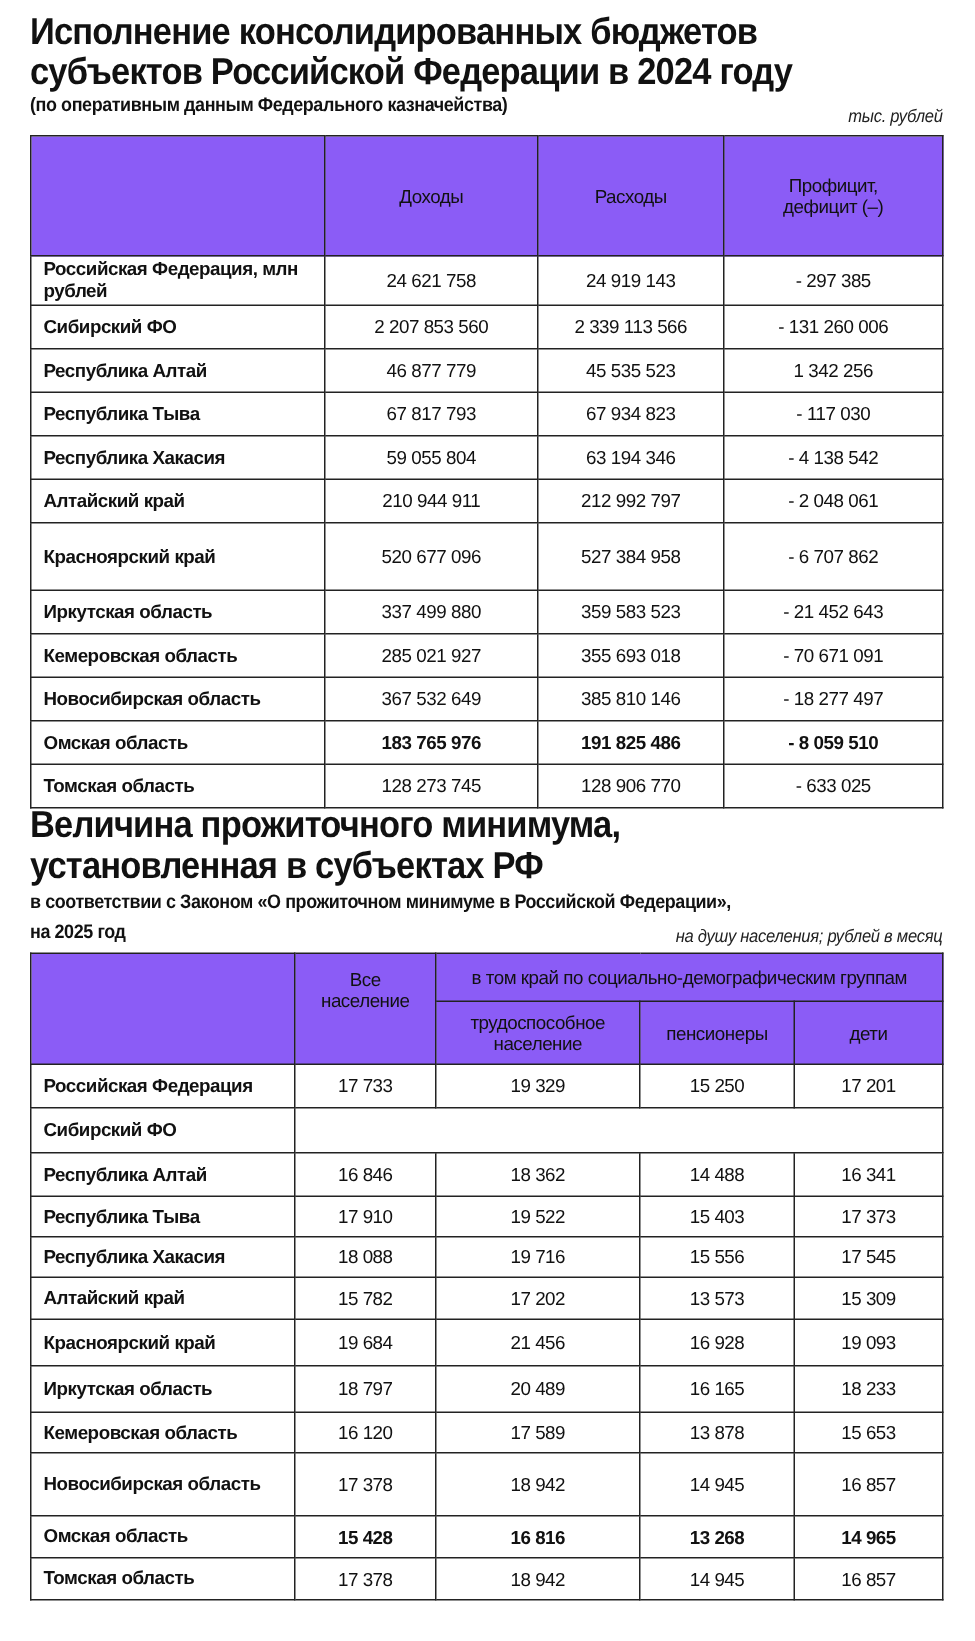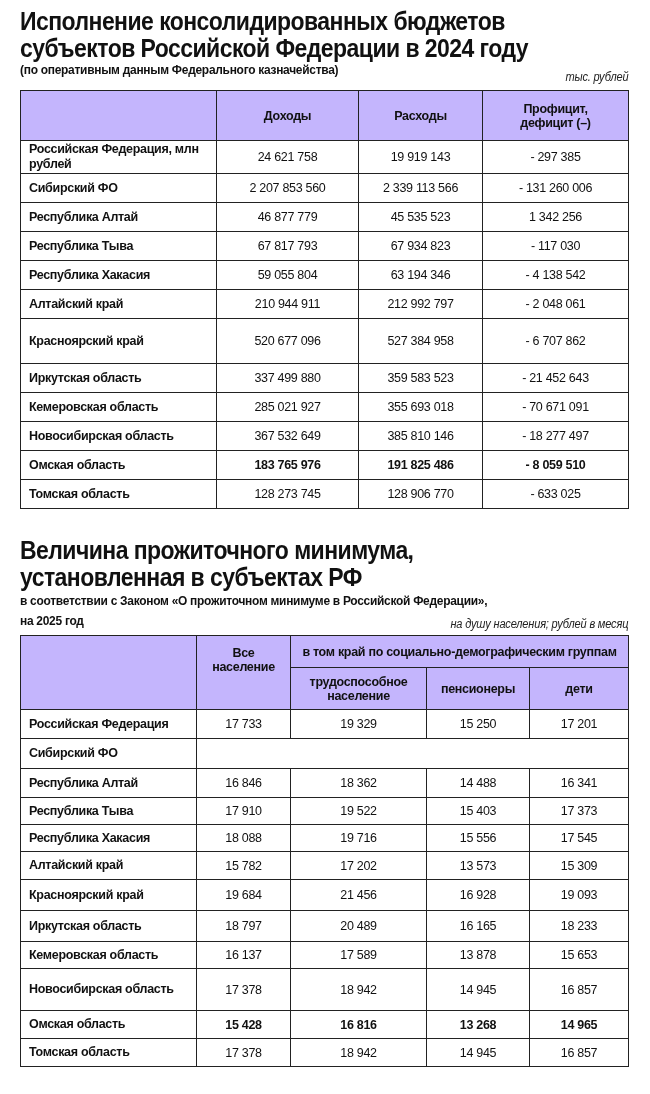--- a/index.html
+++ b/index.html
@@ -21,21 +21,21 @@
     .unit {
       position: absolute; right: 0; font-style: italic; font-size: 12px;
       letter-spacing: -0.2px; color: #222; transform: scaleX(0.92); transform-origin: right top;
       white-space: nowrap;
     }
     table { border-collapse: collapse; width: 608px; table-layout: fixed; }
     td, th {
       border: 1.5px solid #222; font-size: 12.5px; letter-spacing: -0.3px;
       padding: 0 8px; vertical-align: middle;
     }
-    th { background: #c4b5fd; font-weight: bold; text-align: center; line-height: 14px; }
+    th { background: #8b5cf6; font-weight: normal; text-align: center; line-height: 14px; }
     td.name { font-weight: bold; text-align: left; line-height: 15px; }
     td.num { text-align: center; font-weight: normal; }
     tr.bold td.num { font-weight: bold; margin-left: 13px; }
     th.top { vertical-align: top; padding-top: 10px; }
     
     #t1 { top: 0; }
     #sec1 { top: 8px; }
     #sec1 .title-wrap { height: 54px; }
     #sec1 .sub-wrap { position: relative; height: 28px; }
     #sec1 .unit { top: 8px; }
@@ -66,28 +66,28 @@
       <col style="width:196px">
         <col style="width:142px">
         <col style="width:124px">
         <col style="width:146px">
     </colgroup>
     <thead>
       <tr class="hdr">
         <th></th>
         <th>Доходы</th>
         <th>Расходы</th>
-        <th style="padding:1px 24px;">Профицит, дефицит (–)</th>
+        <th style="padding:16px 24px;">Профицит, дефицит (–)</th>
       </tr>
     </thead>
     <tbody id="t1-body">
         <tr style="height: 33px;">
           <td class="name">Российская Федерация, млн рублей</td>
           <td class="num">24 621 758</td>
-          <td class="num">19 919 143</td>
+          <td class="num">24 919 143</td>
           <td class="num">- 297 385</td>
         </tr>
         <tr style="height: 29px;">
           <td class="name">Сибирский ФО</td>
           <td class="num">2 207 853 560</td>
           <td class="num">2 339 113 566</td>
           <td class="num">- 131 260 006</td>
         </tr>
         <tr style="height: 29px;">
           <td class="name">Республика Алтай</td>
@@ -232,21 +232,21 @@
         </tr>
         <tr style="height: 31px;">
           <td class="name">Иркутская область</td>
           <td class="num">18 797</td>
           <td class="num">20 489</td>
           <td class="num">16 165</td>
           <td class="num">18 233</td>
         </tr>
         <tr style="height: 27px;">
           <td class="name">Кемеровская область</td>
-          <td class="num">16 137</td>
+          <td class="num">16 120</td>
           <td class="num">17 589</td>
           <td class="num">13 878</td>
           <td class="num">15 653</td>
         </tr>
         <tr style="height: 42px;">
           <td class="name">Новосибирская область</td>
           <td class="num">17 378</td>
           <td class="num">18 942</td>
           <td class="num">14 945</td>
           <td class="num">16 857</td>

